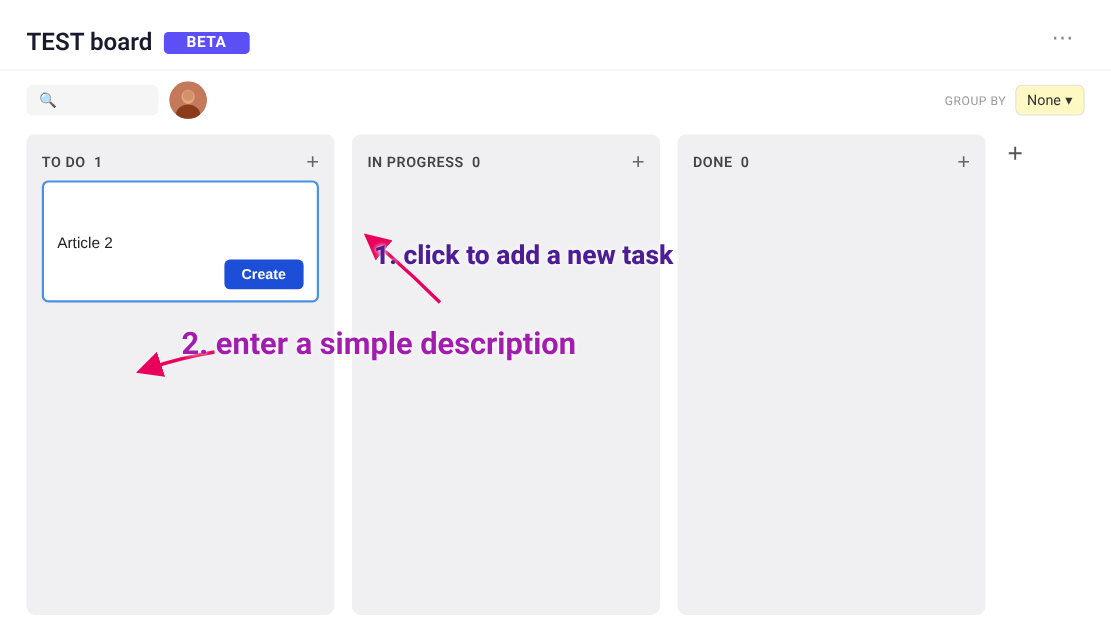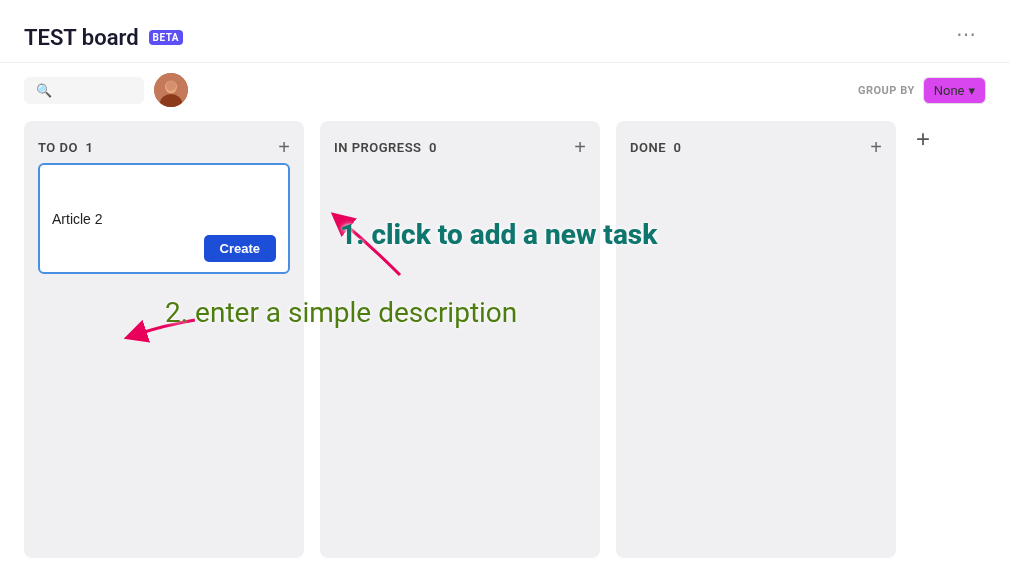--- a/index.html
+++ b/index.html
@@ -26,23 +26,23 @@
       gap: 10px;
     }
     .board-title {
       font-size: 22px;
       font-weight: 600;
       color: #1a1a2e;
     }
     .beta-badge {
       background: #5b4ff5;
       color: #fff;
-      font-size: 10px;
+      font-size: 14px;
       font-weight: 700;
-      padding: 2px 4px;
+      padding: 2px 21px;
       border-radius: 4px;
       letter-spacing: 0.5px;
     }
     .header-right {
       display: flex;
       align-items: center;
     }
     .more-btn {
       background: none;
       border: none;
@@ -90,28 +90,28 @@
     }
     
     .toolbar-right {
       display: flex;
       align-items: center;
       gap: 8px;
     }
     .group-by-label {
       font-size: 11px;
       color: #999;
-      font-weight: 700;
+      font-weight: 400;
       letter-spacing: 0.5px;
     }
     .group-by-select {
       display: flex;
       align-items: center;
       gap: 4px;
-      background: #d946ef;
+      background: #fef9c3;
       border: 1px solid #e0e0e0;
       border-radius: 6px;
       padding: 5px 10px;
       font-size: 13px;
       color: #333;
       cursor: pointer;
       text-align: center;
     }
 
     
@@ -230,33 +230,33 @@
       left: 0;
       width: 1010px;
       height: 577px;
       pointer-events: none;
     }
 
     .annotation-text-1 {
       position: absolute;
       top: 218px;
       left: 340px;
-      font-size: 28px;
+      font-size: 24px;
       font-weight: 800;
-      color: #0f766e;
+      color: #4c1d95;
       text-shadow: 0 0 3px rgba(255,255,255,0.9), 0 0 6px rgba(255,255,255,0.8);
       white-space: nowrap;
     }
     .annotation-text-2 {
       position: absolute;
       top: 296px;
       left: 165px;
       font-size: 28px;
-      font-weight: 400;
-      color: #4d7c0f;
+      font-weight: 700;
+      color: #a21caf;
       text-shadow: 0 0 3px rgba(255,255,255,0.9), 0 0 6px rgba(255,255,255,0.8);
       white-space: nowrap;
     }
 
     
     .arrow-1 {
       position: absolute;
       top: 205px;
       left: 310px;
     }

